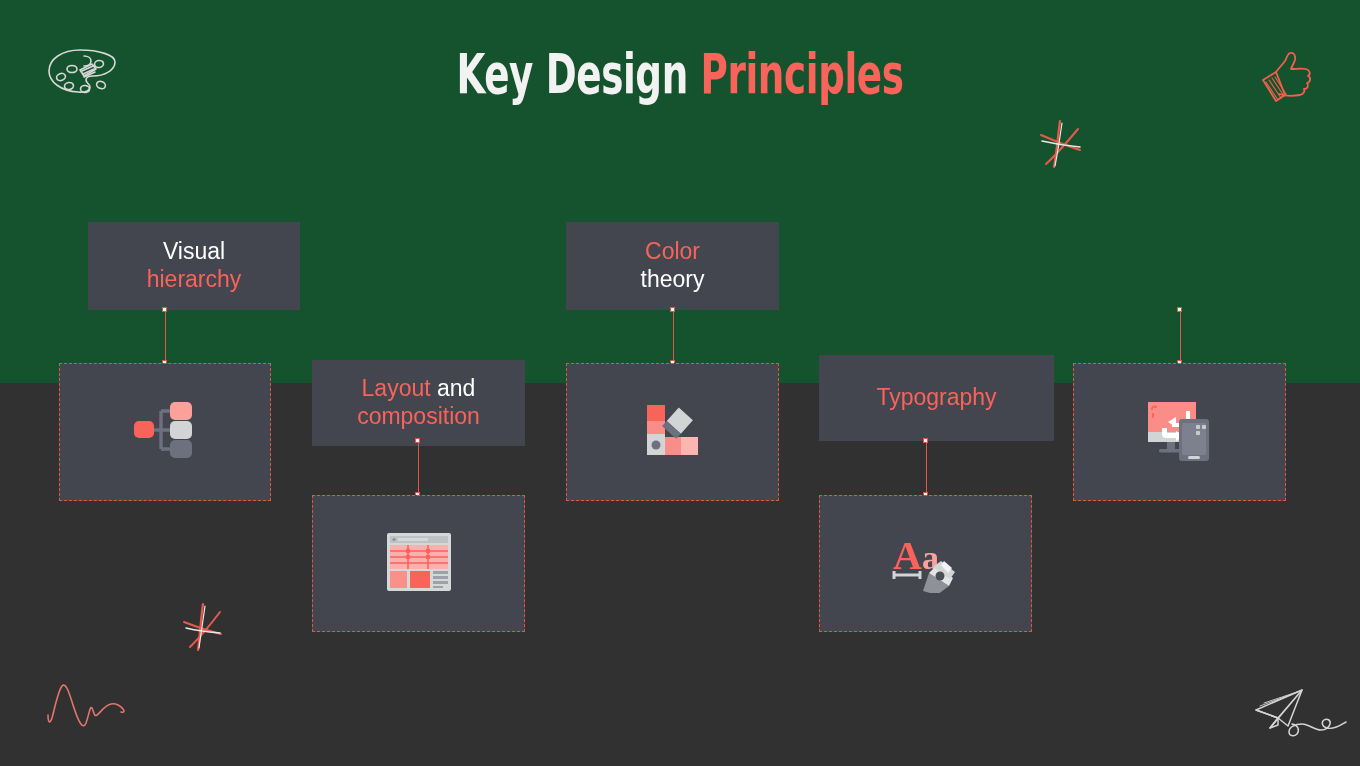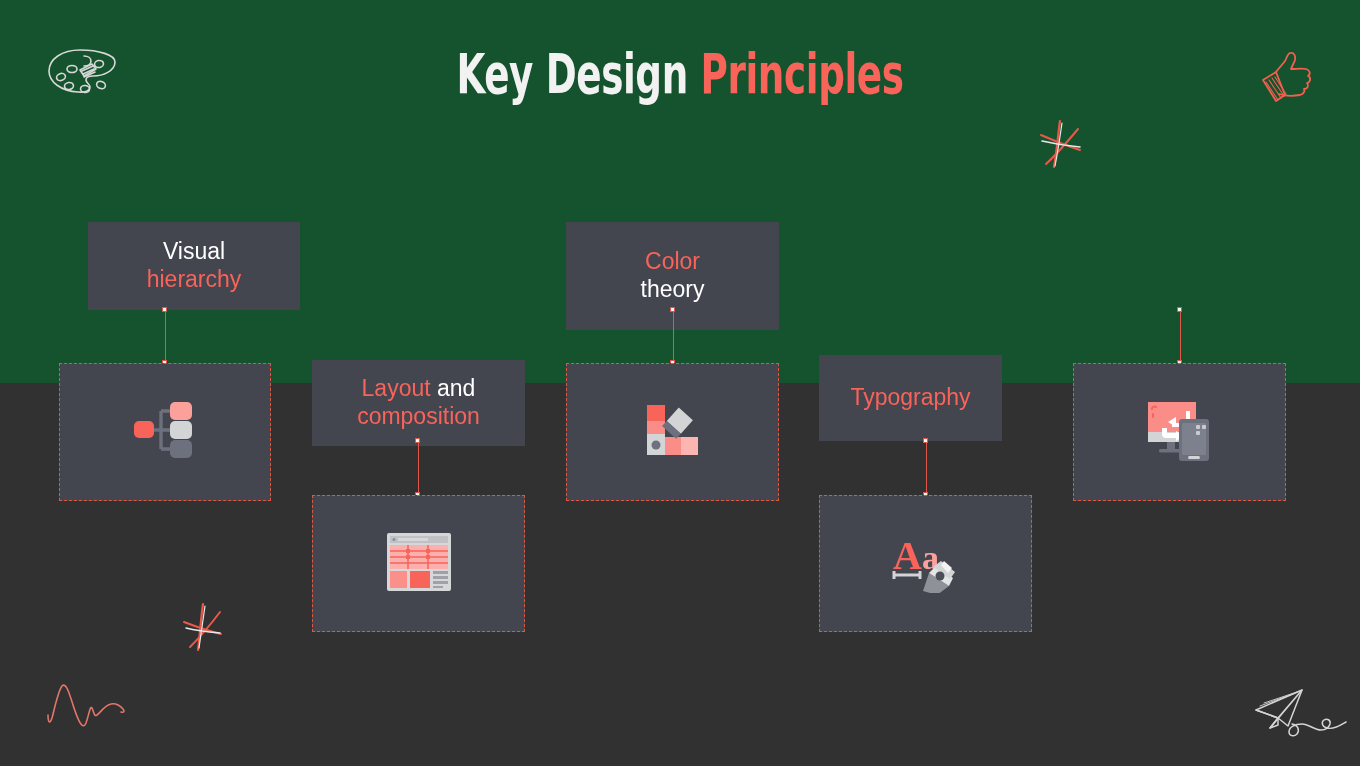--- a/index.html
+++ b/index.html
@@ -236,21 +236,21 @@
         <g fill="#9ea1a8">
           <rect x="47" y="40" width="15" height="3"></rect>
           <rect x="47" y="45" width="15" height="3"></rect>
           <rect x="47" y="50" width="15" height="3"></rect>
           <rect x="47" y="55" width="10" height="2"></rect>
         </g>
       </svg>
     </span>
   </div>
 
-  <div class="label-card" style="left:566px; top:222px; width:213px; height:108px;">
+  <div class="label-card" style="left:566px; top:222px; width:213px; height:88px;">
     <div>
       <span class="accent">Color</span><br>
       <span class="lw">theory</span>
     </div>
   </div>
   <div class="connector" style="left:673px; top:310px; height:53px;"></div>
   <div class="handle" style="left:673px; top:307px;"></div>
   <div class="handle" style="left:673px; top:360px;"></div>
   <div class="icon-card" style="left:566px; top:363px; width:213px; height:138px;">
     <span class="iconwrap">
@@ -262,21 +262,21 @@
         <rect x="4" y="33" width="18" height="21" fill="#d3d4d6"></rect>
         <circle cx="13" cy="44" r="4.5" fill="#6d717e"></circle>
         <g transform="rotate(42 38 22)">
           <rect x="26" y="12" width="19" height="18" fill="#d3d4d6"></rect>
           <rect x="26" y="30" width="19" height="7" fill="#6d717e"></rect>
         </g>
       </svg>
     </span>
   </div>
 
-  <div class="label-card" style="left:819px; top:355px; width:183px; height:86px;">
+  <div class="label-card" style="left:819px; top:355px; width:235px; height:86px;">
     <div>
       <span class="accent">Typography</span>
     </div>
   </div>
   <div class="connector" style="left:926px; top:441px; height:54px;"></div>
   <div class="handle" style="left:926px; top:438px;"></div>
   <div class="handle" style="left:926px; top:492px;"></div>
   <div class="icon-card" style="left:819px; top:495px; width:213px; height:137px;">
     <span class="iconwrap">
       <svg width="74" height="62" viewBox="0 0 74 62">

